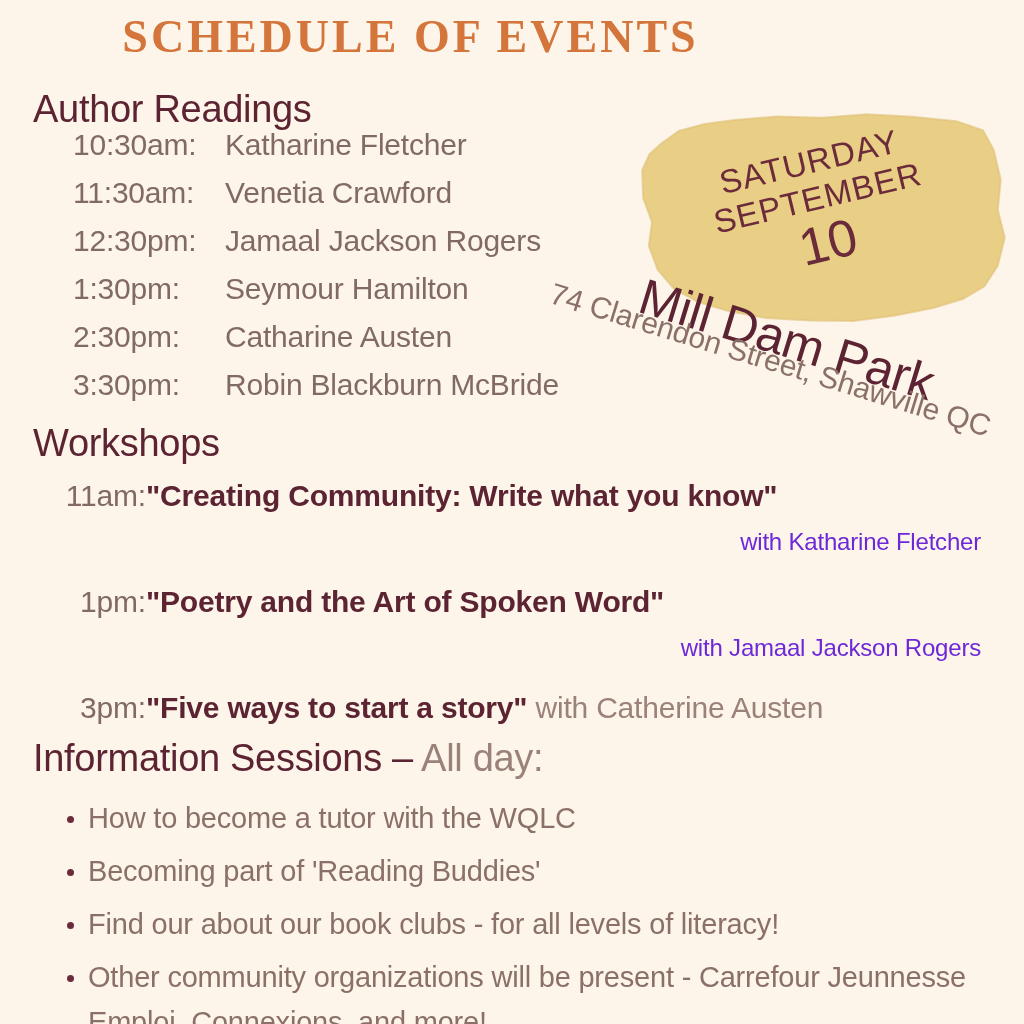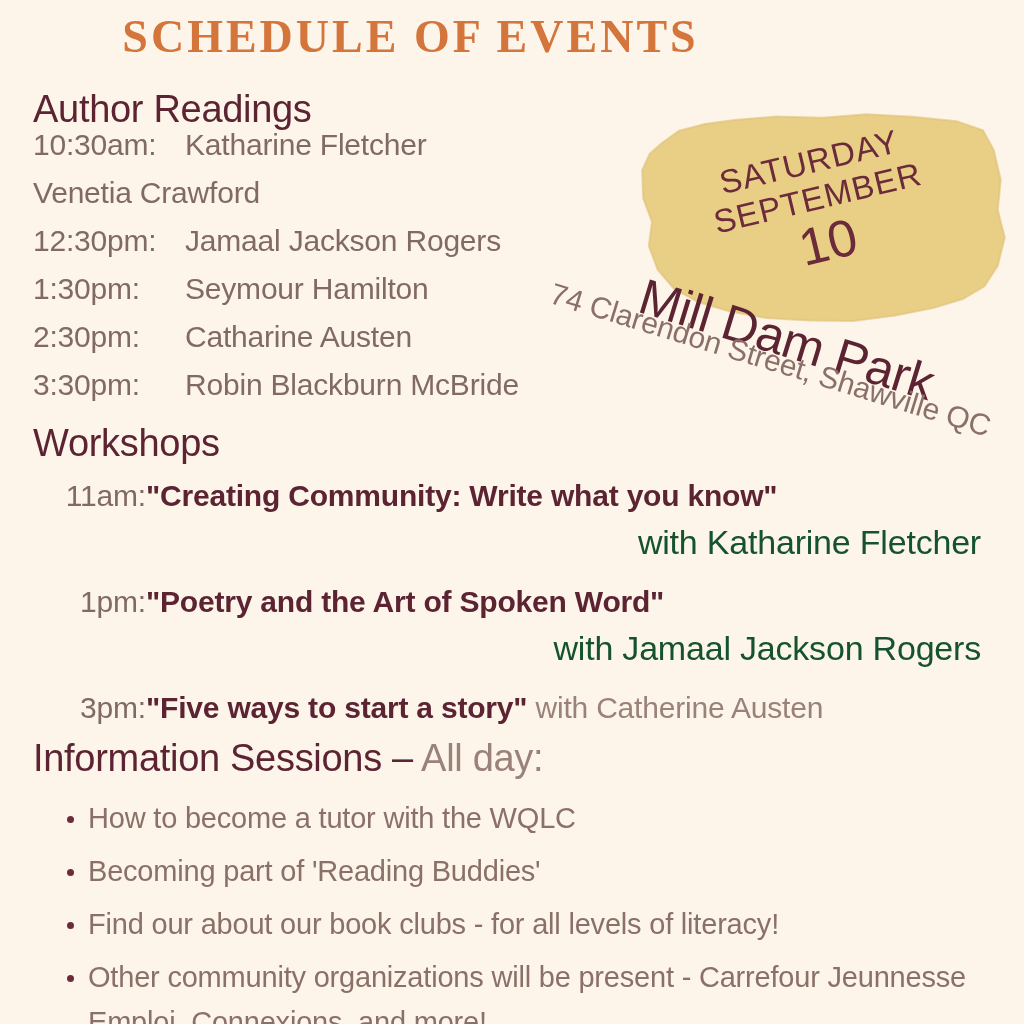--- a/index.html
+++ b/index.html
@@ -59,20 +59,21 @@
   }
   .reading-row {
     display: flex;
     align-items: baseline;
     height: 48px;
     font-size: 30px;
     font-weight: 300;
     color: #826A64;
     letter-spacing: -0.2px;
     white-space: nowrap;
+    margin-left: 40px;
   }
   .reading-time {
     width: 152px;
     flex: 0 0 152px;
   }
   .reading-name {
     flex: 1 1 auto;
   }
 
   
@@ -101,23 +102,23 @@
   .workshop-title {
     color: #5C2333;
     font-weight: 700;
   }
   .workshop-inline-with {
     color: #9A8179;
     font-weight: 400;
   }
   .workshop-with {
     text-align: right;
-    font-size: 34px;
-    font-weight: 300;
-    color: #14532d;
+    font-size: 24px;
+    font-weight: 300;
+    color: #6d28d9;
     letter-spacing: -0.2px;
     white-space: nowrap;
     line-height: 48px;
     padding-right: 10px;
   }
 
   
   .info-list {
     position: absolute;
     left: 33px;
@@ -218,20 +219,21 @@
   <div class="poster-title">SCHEDULE OF EVENTS</div>
 
   <div class="section-heading" style="top:88px;">Author Readings</div>
 
   <div class="readings">
     <div class="reading-row">
       <span class="reading-time">10:30am:</span>
       <span class="reading-name">Katharine Fletcher</span>
     </div>
     <div class="reading-row">
+      <span class="reading-time">11:30am:</span>
       <span class="reading-name">Venetia Crawford</span>
     </div>
     <div class="reading-row">
       <span class="reading-time">12:30pm:</span>
       <span class="reading-name">Jamaal Jackson Rogers</span>
     </div>
     <div class="reading-row">
       <span class="reading-time">1:30pm:</span>
       <span class="reading-name">Seymour Hamilton</span>
     </div>

